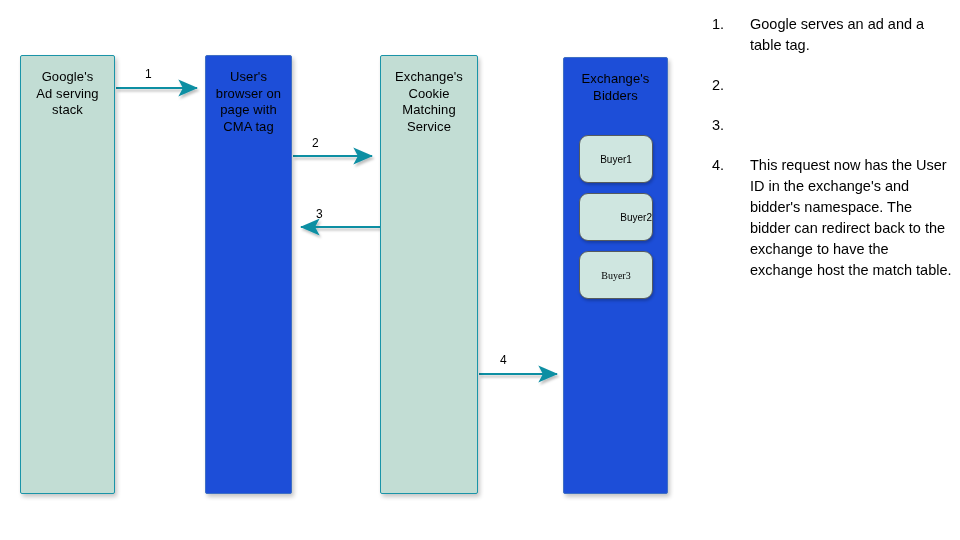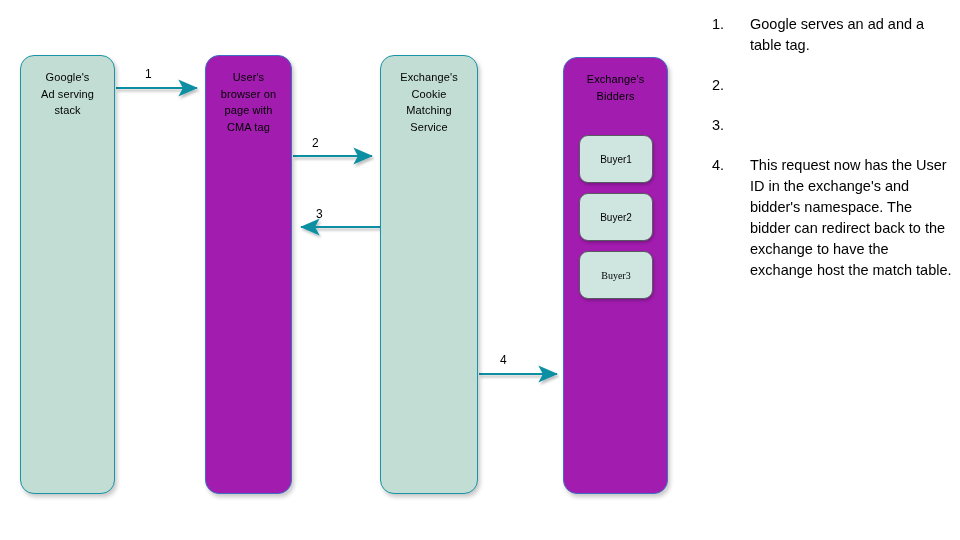--- a/index.html
+++ b/index.html
@@ -19,41 +19,41 @@
   #diagram-canvas {
     position: absolute;
     left: 0; top: 0;
     width: 960px; height: 540px;
   }
 
   
   .proc-box {
     position: absolute;
     box-sizing: border-box;
-    border-radius: 14px;
+    border-radius: 2px;
     display: flex;
     justify-content: center;
     align-items: flex-start;
     text-align: center;
-    font-size: 11px;
+    font-size: 13px;
     line-height: 16.5px;
     letter-spacing: 0.1px;
     box-shadow: 2px 3px 4px rgba(0,0,0,0.22);
   }
   .proc-box .box-label {
     padding-top: 13px;
     width: 100%;
     white-space: pre-line;
   }
   .box-green {
     background: #c2ddd4;
     border: 1.3px solid #1a94a8;
   }
   .box-blue {
-    background: #a21caf;
+    background: #1d4ed8;
     border: 1.3px solid #3f6fc4;
   }
 
   #box-google  { left: 20px;  top: 55px; width: 95px;  height: 439px; }
   #box-browser { left: 205px; top: 55px; width: 87px;  height: 439px; }
   #box-cms     { left: 380px; top: 55px; width: 98px;  height: 439px; }
   #box-bidders { left: 563px; top: 57px; width: 105px; height: 437px; }
 
   
   .buyer-box {
@@ -66,21 +66,21 @@
     border: 1.1px solid #555b5e;
     border-radius: 9px;
     display: flex;
     align-items: center;
     justify-content: center;
     font-size: 10px;
     line-height: 15px;
     box-shadow: 1px 2px 3px rgba(0,0,0,0.22);
   }
   #buyer-1 { top: 135px; }
-  #buyer-2 { top: 193px; }
+  #buyer-2 { top: 193px; justify-content: flex-end; }
   #buyer-3 { top: 251px; font-family: Liberation Serif, serif; }
   #buyer-n { top: 385px; }
 
   
   .arrow-label {
     position: absolute;
     font-size: 12px;
     line-height: 14px;
     color: #000;
     white-space: nowrap;

